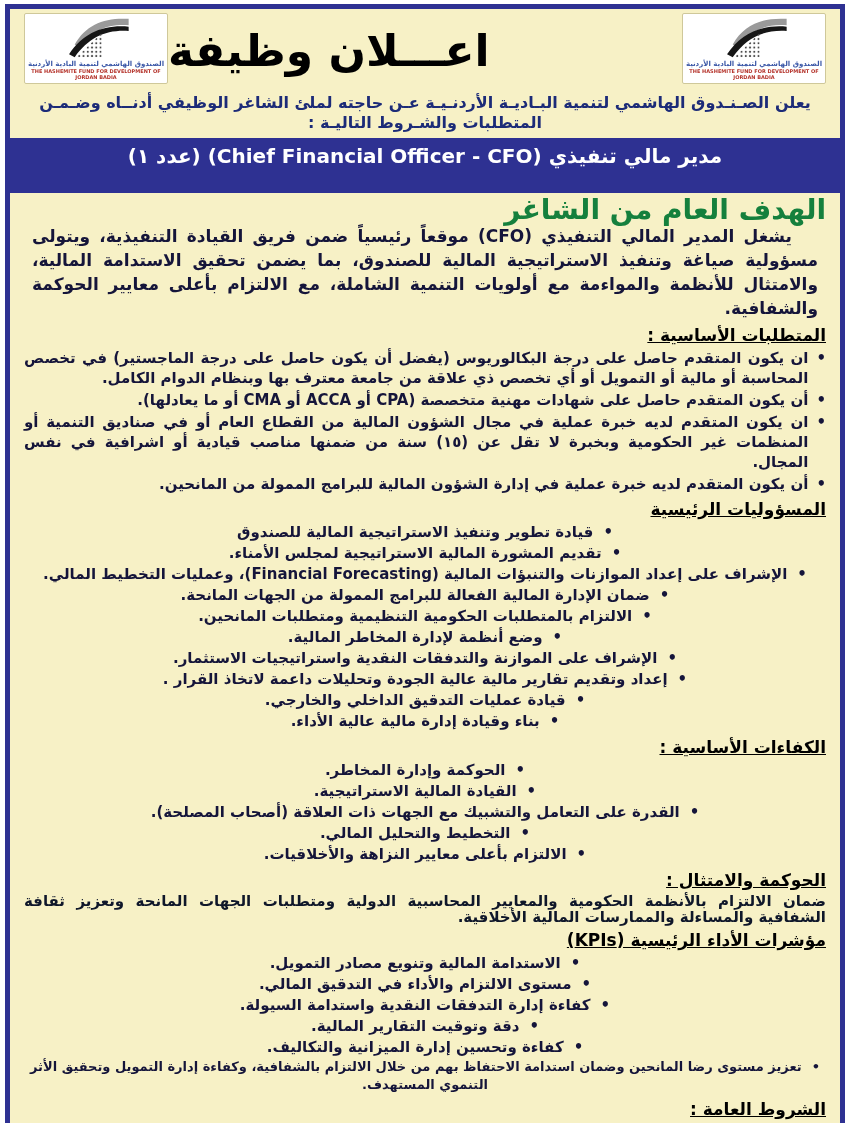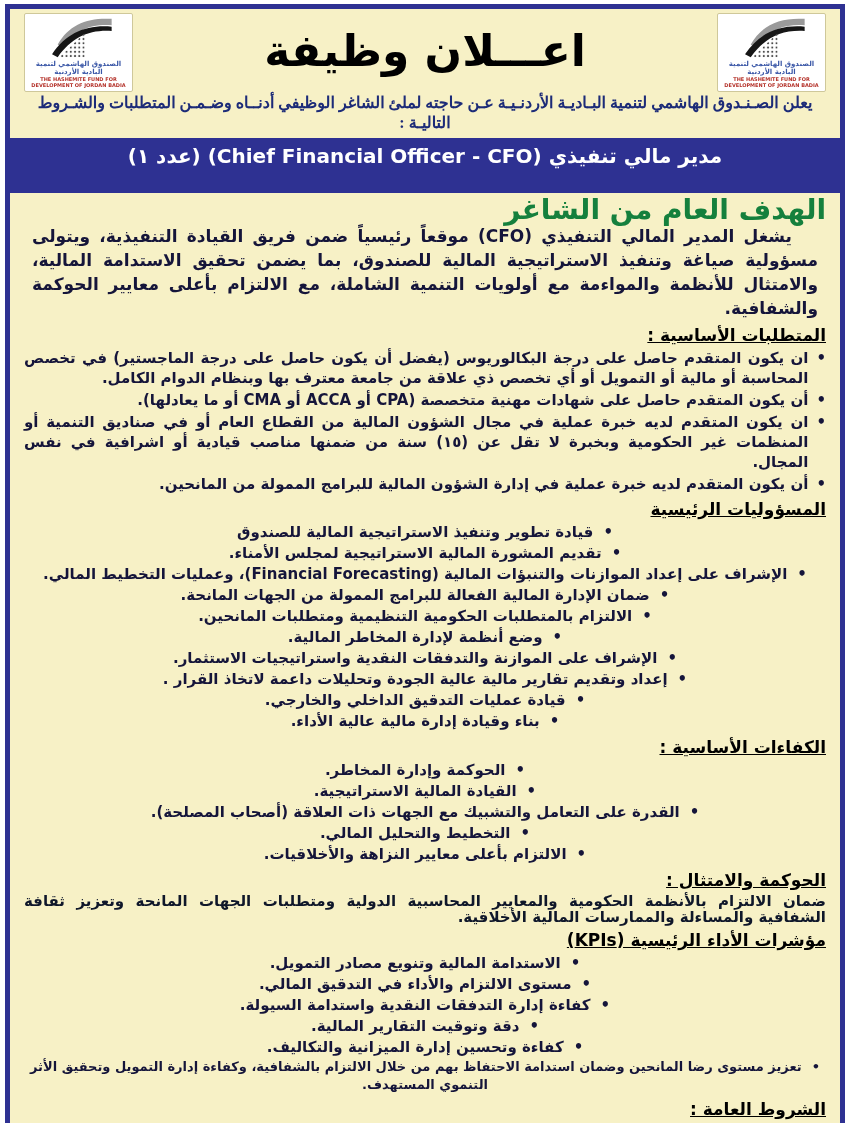--- a/index.html
+++ b/index.html
@@ -8,34 +8,34 @@
     font-family:"DejaVu Sans",sans-serif;position:relative;
   }
   .sheet{
     position:absolute;top:4px;left:5px;right:5px;height:1210px;
     border:5px solid #2e3192;border-bottom:none;background:#f7f1c6;
     padding:0 14px;box-sizing:border-box;direction:rtl;
   }
   
   .masthead{display:flex;align-items:flex-start;justify-content:space-between;padding-top:4px;height:78px;}
   .logo{
-    width:109px;background:#ffffff;border:1px solid #cfc89a;border-radius:2px;
+    width:144px;background:#ffffff;border:1px solid #cfc89a;border-radius:2px;
     padding:2px 2px 3px;text-align:center;box-sizing:border-box;flex:0 0 auto;
   }
   .logo svg{width:72px;height:44px;display:block;margin:0 auto;}
   .logo-ar{display:block;font-size:7px;font-weight:bold;color:#3a57a7;line-height:1.15;}
   .logo-en{display:block;font-size:5px;font-weight:bold;color:#b5342c;line-height:1.2;letter-spacing:0;}
   .main-title{
-    flex:1;text-align:center;font-size:44px;font-weight:bold;color:#000;
+    flex:1;text-align:left;font-size:44px;font-weight:bold;color:#000;
     line-height:76px;letter-spacing:-1px;
   }
   
   .intro{
     text-align:center;color:#1c2b78;font-weight:bold;font-size:16px;
-    line-height:20px;margin:2px 0 5px;font-family:Liberation Serif, serif;
+    line-height:20px;margin:2px 0 5px;
   }
   .job-bar{
     margin:0 -14px;background:#2e3192;color:#ffffff;font-weight:bold;
     font-size:20px;line-height:24px;text-align:center;padding:6px 10px 25px;
   }
   
   .obj-head{text-align:right;font-size:28px;font-weight:bold;color:#15803d;margin:6px 0 3px;line-height:22px;}
   .obj-para{
     font-size:17px;font-weight:bold;color:#15153a;line-height:24px;
     text-align:justify;text-indent:26px;margin:0 8px;

